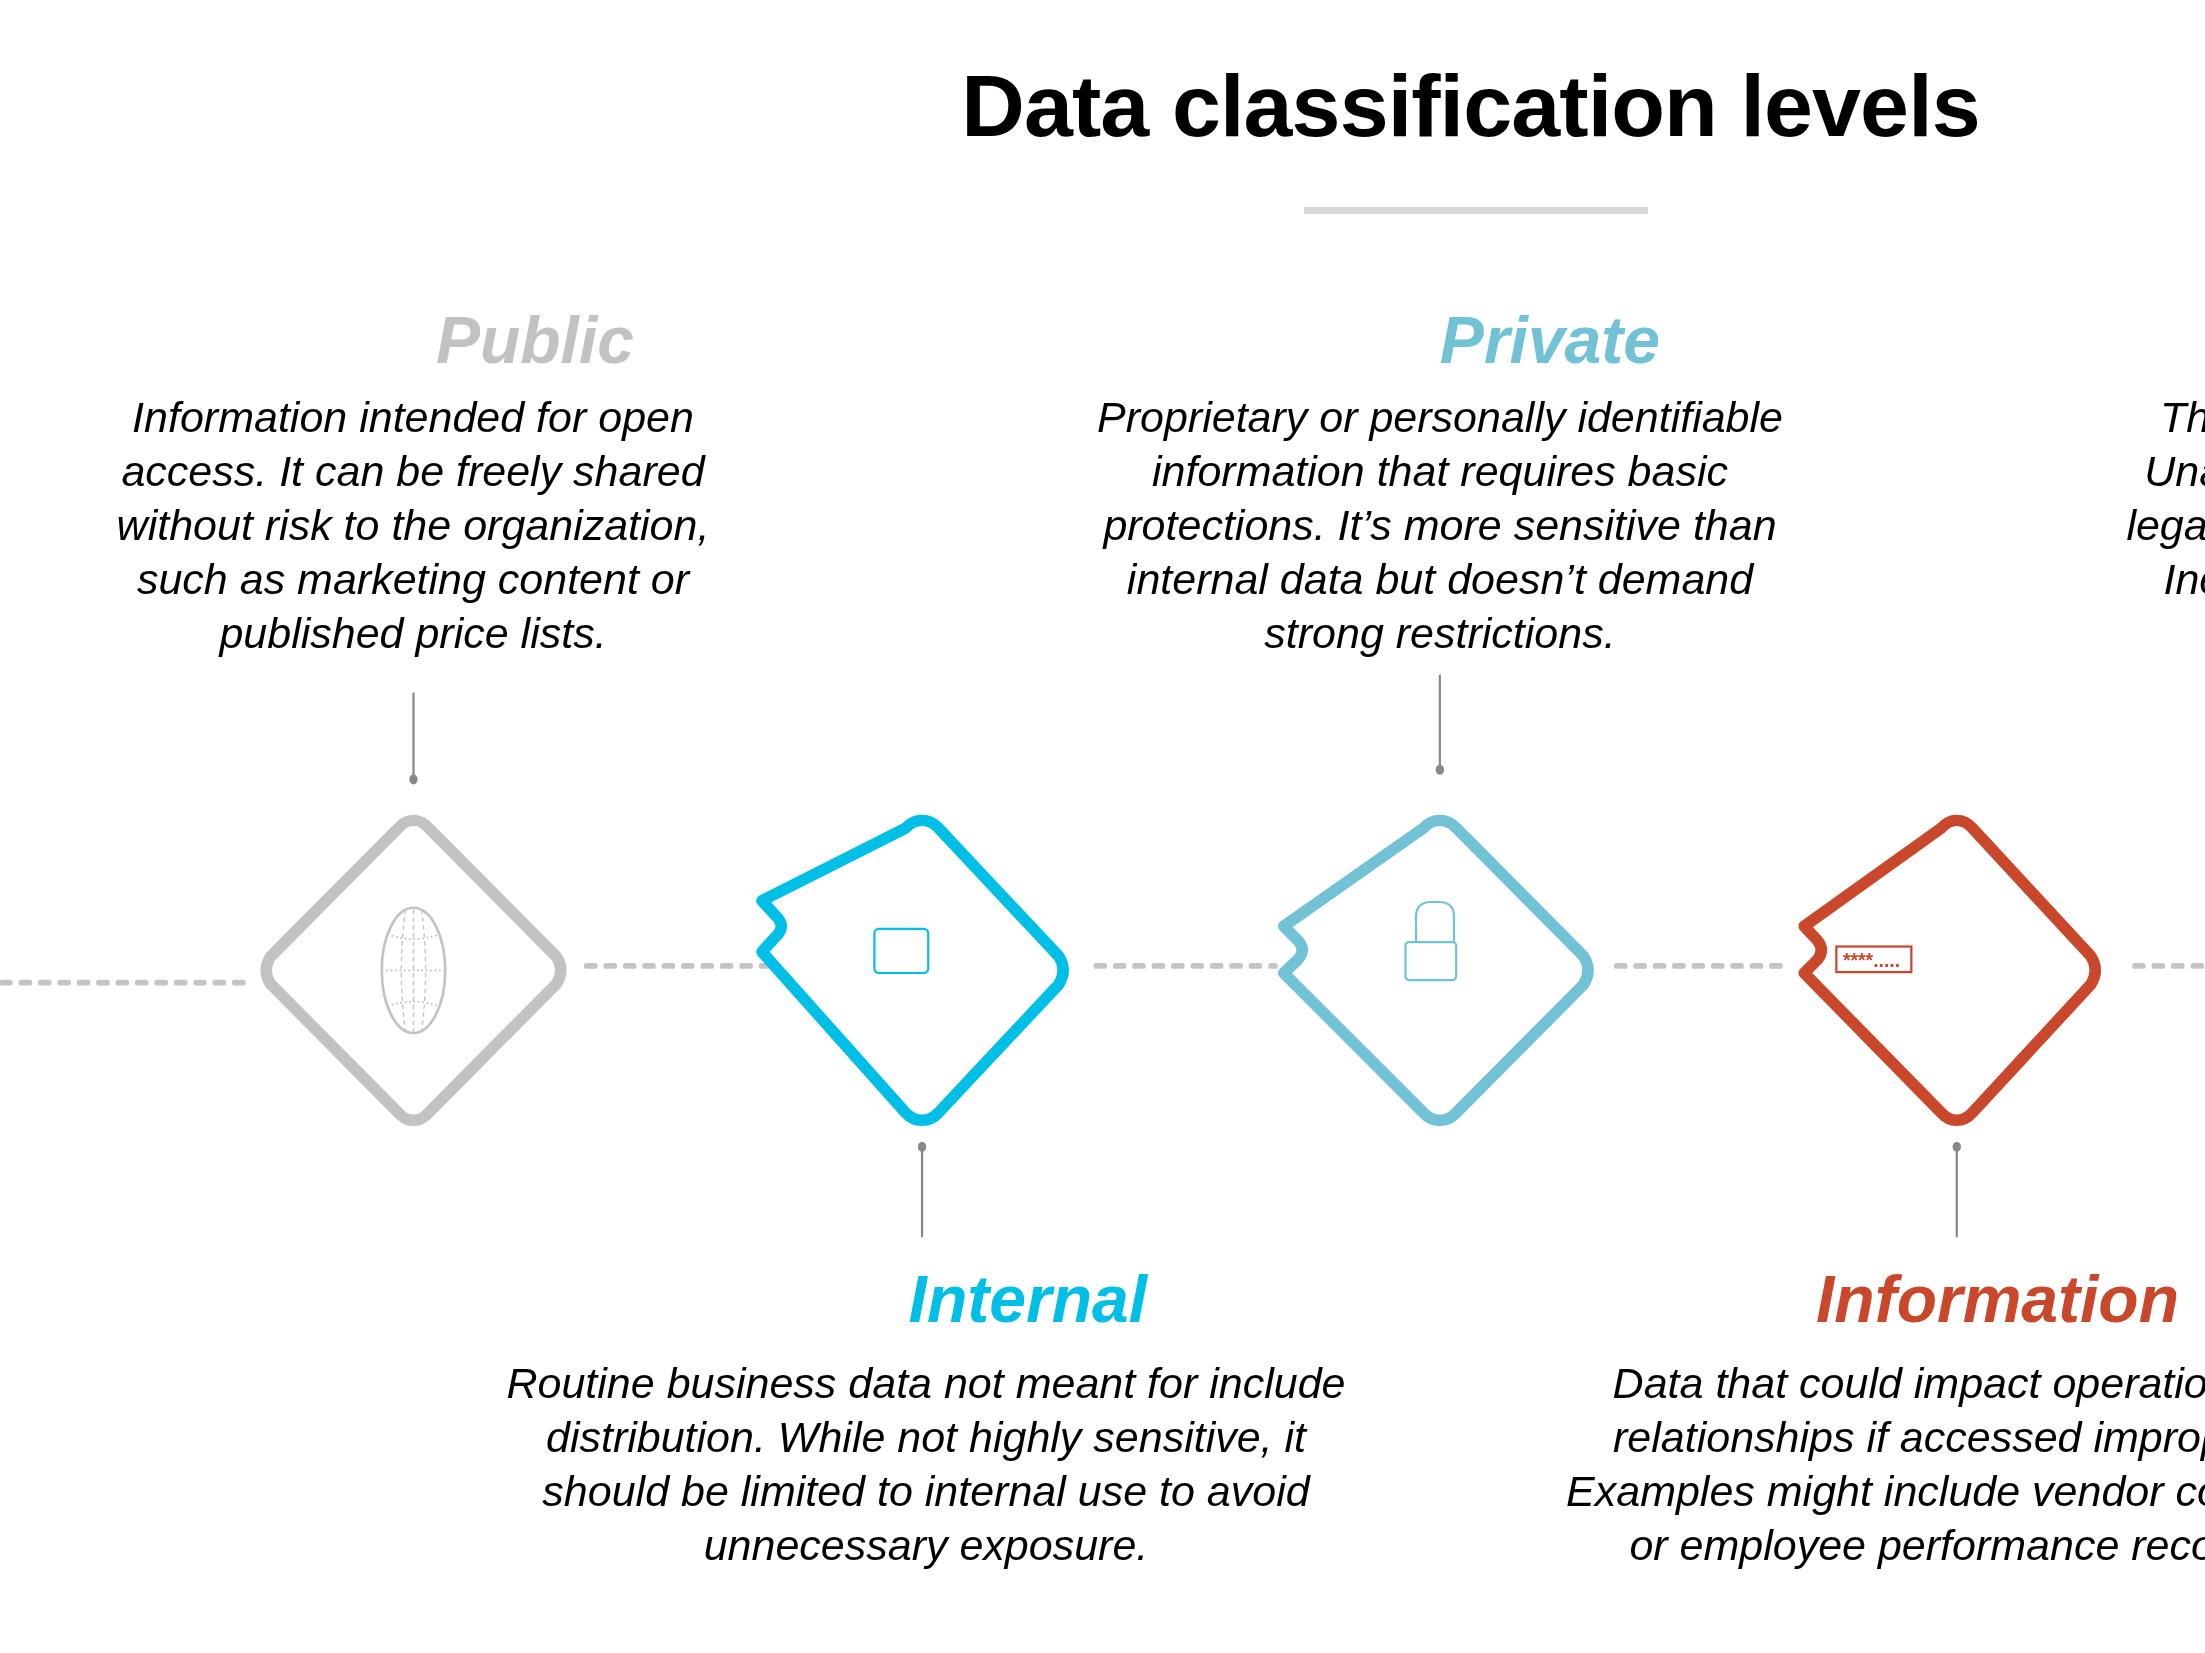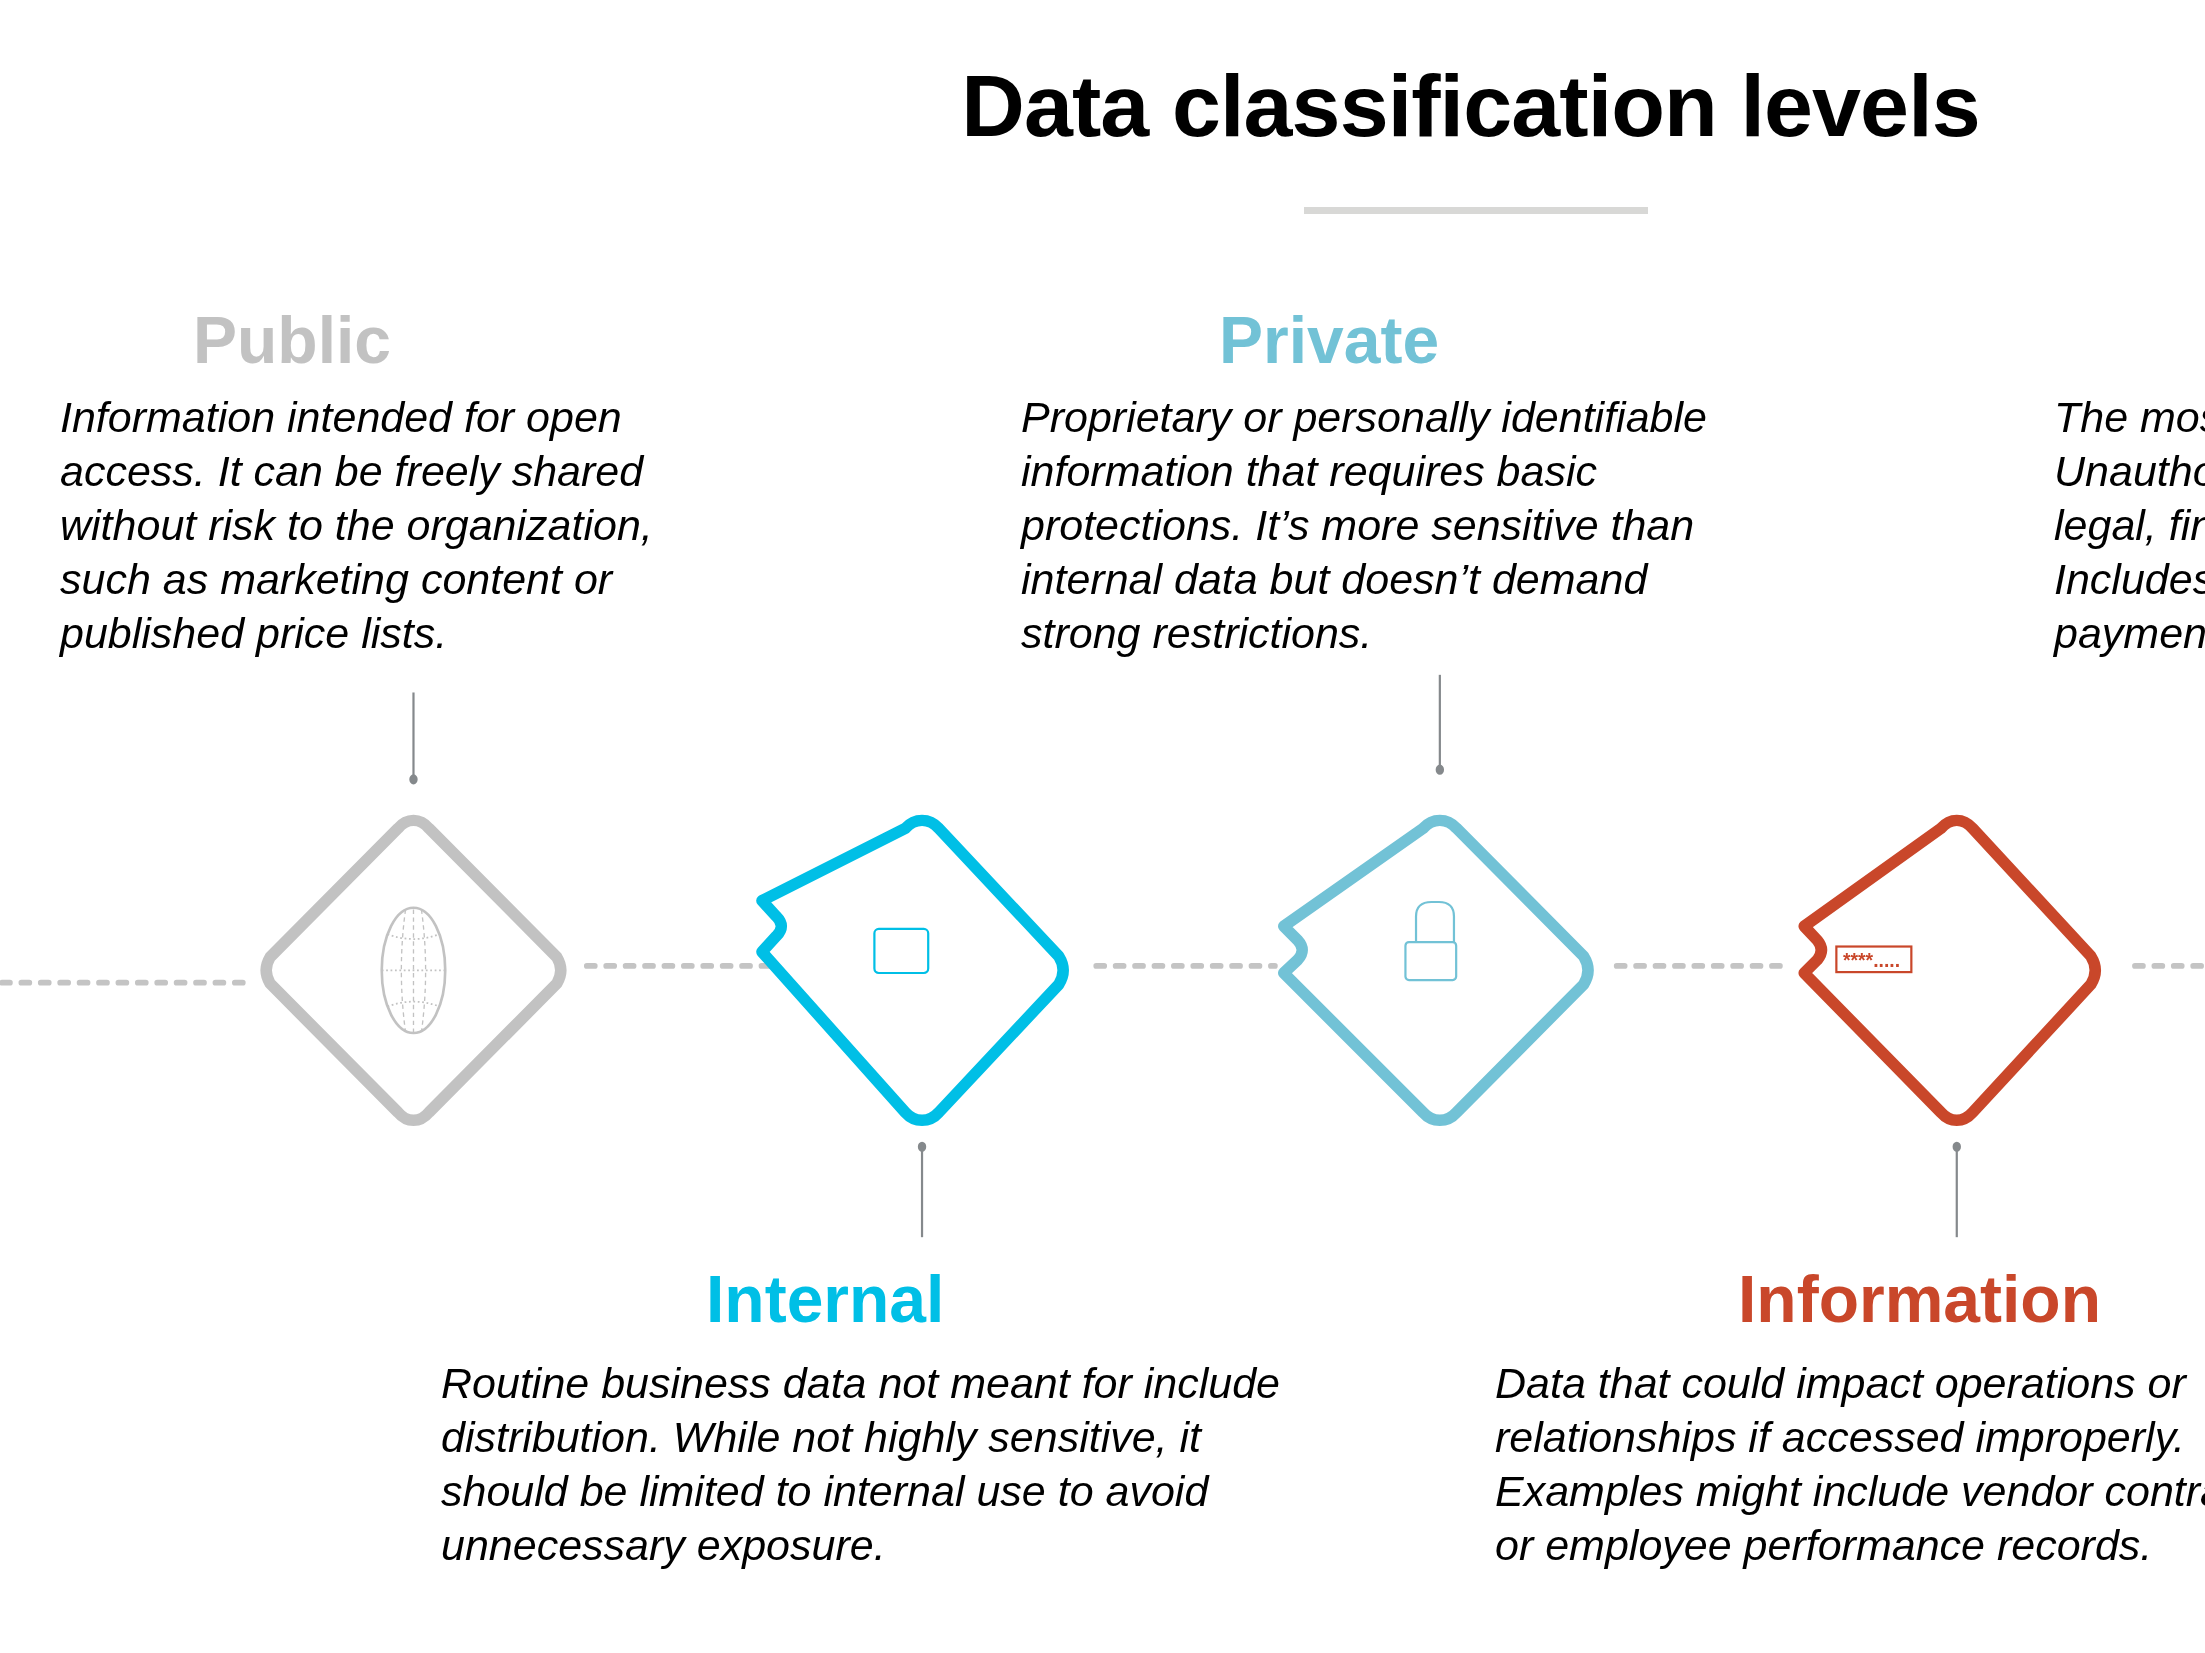--- a/index.html
+++ b/index.html
@@ -1,22 +1,22 @@
 <!DOCTYPE html>
 <html style="font-size:7px"><head>
 <meta charset="utf-8">
 <style>
   html, body { margin: 0; padding: 0; background: #ffffff; }
   body { width: 2941px; height: 1654px; position: relative; overflow: hidden;
          font-family: "Liberation Sans", "DejaVu Sans", sans-serif; }
   .title { position: absolute; left: 0; width: 2941px; top: 62px; text-align: center;
            font-size: 88px; font-weight: 700; color: #000; letter-spacing: -0.9px; line-height: 1; }
   .title-rule { position: absolute; left: 1304px; top: 207px; width: 344px; height: 7px; background: #d8d8d6; }
-  .label { position: absolute; text-align: left; font-weight: 700; font-size: 66px; line-height: 1; }
-  .desc { position: absolute; font-style: italic; font-size: 43px;
+  .label { position: absolute; text-align: right; font-weight: 700; font-size: 66px; line-height: 1; font-style: italic; }
+  .desc { position: absolute; text-align: center; font-style: italic; font-size: 43px;
           line-height: 54px; color: #000; }
   svg.diagram { position: absolute; left: 0; top: 0; }
 </style>
 </head>
 <body>
 
 <div class="title">Data classification levels</div>
 <div class="title-rule"></div>
 
 <svg class="diagram" width="2941" height="1654" viewBox="0 0 6667 3750">

